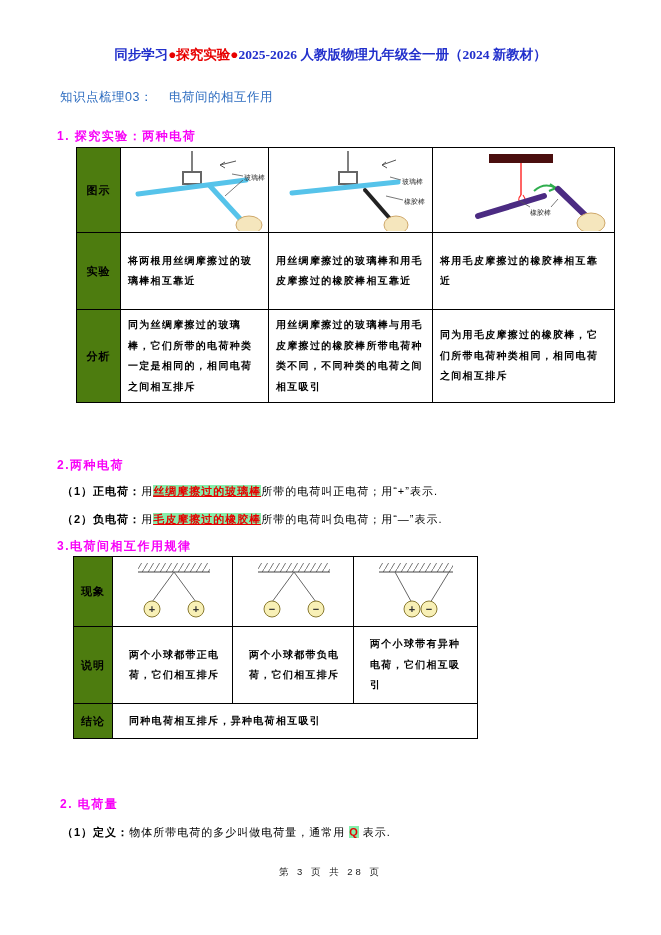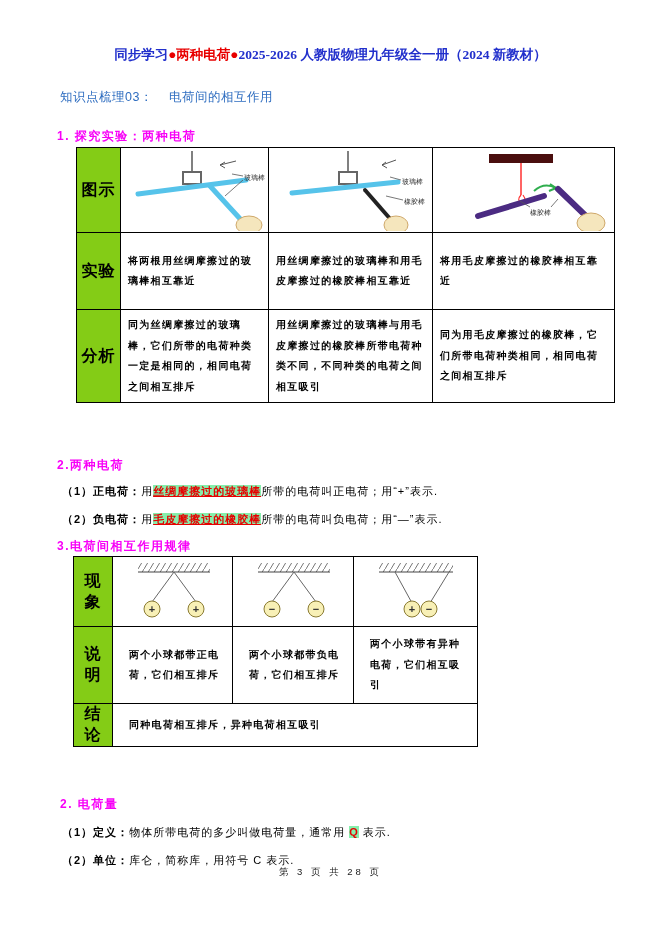--- a/index.html
+++ b/index.html
@@ -7,40 +7,40 @@
         font-family:"Liberation Sans",sans-serif;color:#000;}
   .abs{position:absolute;}
   .doc-title{top:46px;left:0;width:100%;text-align:center;
              font-family:"Liberation Serif",serif;font-weight:bold;font-size:13.5px;}
   .t-blue{color:#2230cc;} .t-red{color:#e80000;}
   .kp-heading{font-size:12.5px;color:#2e6dc0;letter-spacing:0.5px;}
   .kp-gap{display:inline-block;width:16px;}
   .sub-magenta{font-size:12px;font-weight:bold;color:#f800f8;letter-spacing:1.5px;}
   table{border-collapse:collapse;position:absolute;table-layout:fixed;background:#fff;}
   td{border:1px solid #000;padding:2px 7px;font-size:10px;overflow:hidden;}
-  td.hd{background:#84cc16;text-align:center;font-weight:bold;font-size:16px;
+  td.hd{background:#4d7c0f;text-align:center;font-weight:bold;font-size:11px;
         letter-spacing:1px;padding:0 3px;}
   td.txt{font-weight:bold;letter-spacing:1.3px;line-height:2.05;vertical-align:middle;text-align:left;}
   td.ctr{text-align:left;padding-left:16px;}
   td.img{padding:0;vertical-align:middle;text-align:center;}
   td.img svg{display:block;margin:0 auto;}
   .bodyline{font-size:11px;letter-spacing:1px;line-height:1.5;}
   .lbl-bold{font-weight:bold;}
   .hl{background:#86efac;color:#e60000;font-weight:bold;text-decoration:underline;}
   .footer{width:100%;text-align:center;font-size:9.5px;letter-spacing:3px;color:#222;}
   .svglbl{font-size:7px;fill:#333;}
   .ballsign{font-size:11px;font-weight:bold;fill:#333;text-anchor:middle;}
 </style>
 </head>
 <body>
 
 <div class="page">
 
   <div class="abs doc-title">
-    <span class="t-blue">同步学习</span><span class="t-red">●两种电荷●</span><span class="t-blue">2025-2026 人教版物理九年级全一册（2024 新教材）</span>
+    <span class="t-blue">同步学习</span><span class="t-red">●探究实验●</span><span class="t-blue">2025-2026 人教版物理九年级全一册（2024 新教材）</span>
   </div>
 
   <div class="abs kp-heading" style="top:89px;left:60px;">
     <span>知识点梳理03：</span><span class="kp-gap"></span><span>电荷间的相互作用</span>
   </div>
 
   <div class="abs sub-magenta" style="top:128px;left:57px;">1. 探究实验：两种电荷</div>
 
   <table style="left:76px;top:147px;width:538px;">
     <colgroup>
@@ -199,19 +199,16 @@
   </tbody>
     </table>
 
 
   <div class="abs sub-magenta" style="top:796px;left:60px;">2. 电荷量</div>
 
   <div class="abs bodyline" style="top:824px;left:62px;">
     <span class="lbl-bold">（1）定义：</span><span>物体所带电荷的多少叫做电荷量，通常用</span> <span class="hl" style="text-decoration:none;">Q</span> <span>表示.</span>
   </div>
 
-  <div class="abs bodyline" style="top:852px;left:62px;">
-    <span class="lbl-bold">（2）单位：</span><span>库仑，简称库，用符号 C 表示.</span>
-  </div>
 
   <div class="abs footer" style="top:866px;">第 3 页 共 28 页</div>
 
 </div>
 
 </body></html>

